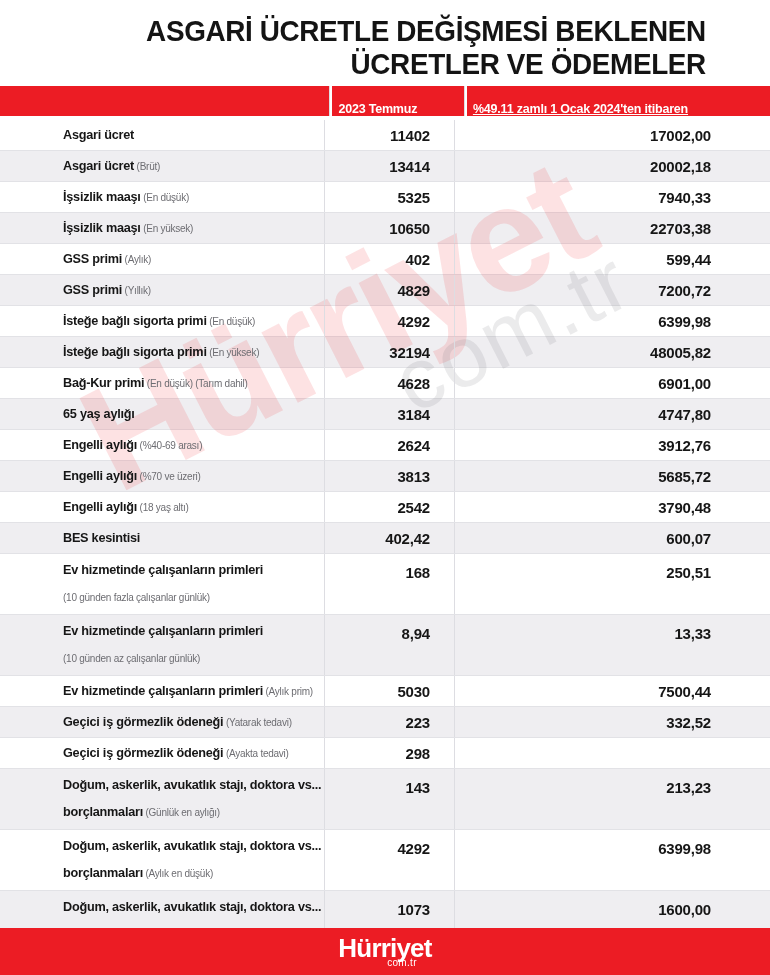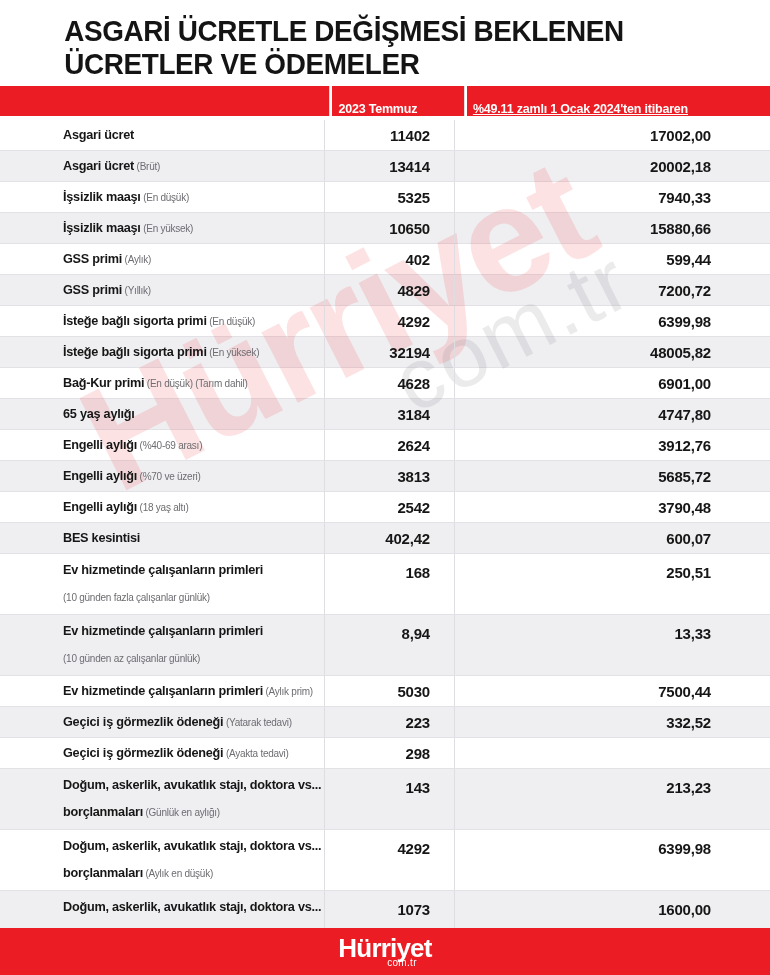--- a/index.html
+++ b/index.html
@@ -21,21 +21,21 @@
     width: 770px;
     height: 975px;
     position: relative;
     background: #ffffff;
     overflow: hidden;
   }
 
   
   .title-block {
     padding: 14px 40px 6px 40px;
-    text-align: left;
+    text-align: right;
   }
   .title-line {
     display: block;
     font-family: "Liberation Sans Narrow", "Liberation Sans", sans-serif;
     font-weight: bold;
     font-size: 30px;
     line-height: 33px;
     letter-spacing: -0.4px;
     color: #141414;
     transform: scaleX(0.93);
@@ -266,21 +266,21 @@
           </div>
         </div>
         <div class="trow even rh-1 r1">
           <div class="cell c-label">
             <div class="lbl-main">İşsizlik maaşı<span class="lbl-sub"> (En yüksek)</span></div>
           </div>
           <div class="cell c-old">
             <div class="val">10650</div>
           </div>
           <div class="cell c-new">
-            <div class="val">15880,66</div>
+            <div class="val">22703,38</div>
           </div>
         </div>
         <div class="trow odd rh-1 r1">
           <div class="cell c-label">
             <div class="lbl-main">GSS primi<span class="lbl-sub"> (Aylık)</span></div>
           </div>
           <div class="cell c-old">
             <div class="val">402</div>
           </div>
           <div class="cell c-new">

